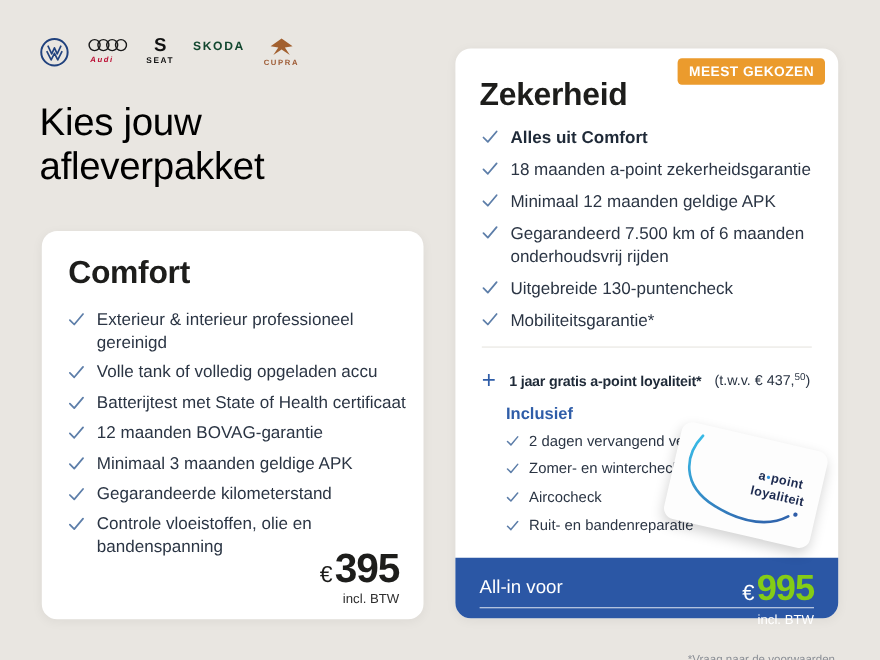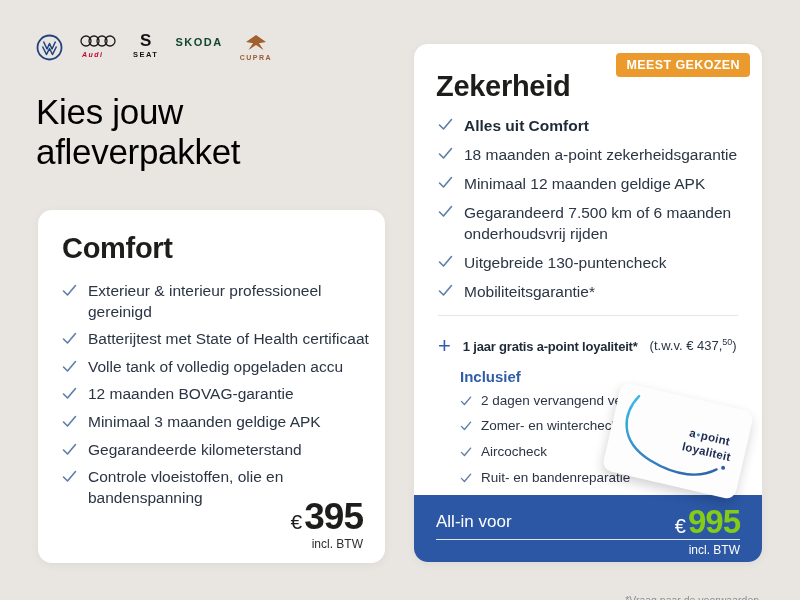--- a/index.html
+++ b/index.html
@@ -62,21 +62,21 @@
 
   
   .loyalty { position:absolute; left:196px; top:352px; width:136px; height:90px; background:#fdfdfd;
              border-radius:10px; transform:rotate(13deg); box-shadow:0 5px 12px rgba(0,0,0,.18); z-index:3; }
   .loyalty svg.arc { position:absolute; left:0; top:0; width:136px; height:90px; }
   .loy-text { position:absolute; right:13px; top:27px; color:#1d2b50; font-weight:700; font-size:11.5px;
               line-height:1.3; text-align:center; letter-spacing:.3px; }
   .loy-dot { display:inline-block; width:3px; height:3px; border-radius:50%; background:#2f8fd8; margin:0 1px 1px 1px; vertical-align:middle; }
 
   
-  .bar { position:absolute; left:0; right:0; bottom:0; height:67px; background:#2b57a5;
+  .bar { position:absolute; left:0; right:0; bottom:0; height:55px; background:#2b57a5;
          border-radius:0 0 14px 14px; padding:10px 22px 7px; box-sizing:border-box; z-index:2; }
   .bar-row { display:flex; justify-content:space-between; align-items:center;
              border-bottom:1px solid rgba(255,255,255,.85); padding-bottom:1px; }
   .bar-label { color:#fff; font-size:17px; }
   .amount.white .eur { color:#fff; font-size:20px; }
   .amount.white .num { color:#84cc16; font-size:33px; }
   .bar-note { text-align:right; color:#fff; font-size:12px; margin-top:3px; }
 
   .footnote { position:absolute; right:38px; top:594px; font-size:10.5px; color:#8b8f96; }
 </style>
@@ -129,29 +129,29 @@
             </svg>
           </span>
           <span class="txt">Exterieur &amp; interieur professioneel gereinigd</span>
         </li>
       <li>
           <span class="chk">
             <svg viewBox="0 0 15 13" fill="none">
               <path d="M1.5 7 L5.5 11 L13.5 1.5" stroke="#5d7ea9" stroke-width="1.6" stroke-linecap="round" stroke-linejoin="round"></path>
             </svg>
           </span>
+          <span class="txt">Volle tank of volledig opgeladen accu</span>
+        </li>
+      <li>
+          <span class="chk">
+            <svg viewBox="0 0 15 13" fill="none">
+              <path d="M1.5 7 L5.5 11 L13.5 1.5" stroke="#5d7ea9" stroke-width="1.6" stroke-linecap="round" stroke-linejoin="round"></path>
+            </svg>
+          </span>
           <span class="txt">Batterijtest met State of Health certificaat</span>
-        </li>
-      <li>
-          <span class="chk">
-            <svg viewBox="0 0 15 13" fill="none">
-              <path d="M1.5 7 L5.5 11 L13.5 1.5" stroke="#5d7ea9" stroke-width="1.6" stroke-linecap="round" stroke-linejoin="round"></path>
-            </svg>
-          </span>
-          <span class="txt">Volle tank of volledig opgeladen accu</span>
         </li>
       <li>
           <span class="chk">
             <svg viewBox="0 0 15 13" fill="none">
               <path d="M1.5 7 L5.5 11 L13.5 1.5" stroke="#5d7ea9" stroke-width="1.6" stroke-linecap="round" stroke-linejoin="round"></path>
             </svg>
           </span>
           <span class="txt">12 maanden BOVAG-garantie</span>
         </li>
       <li>

